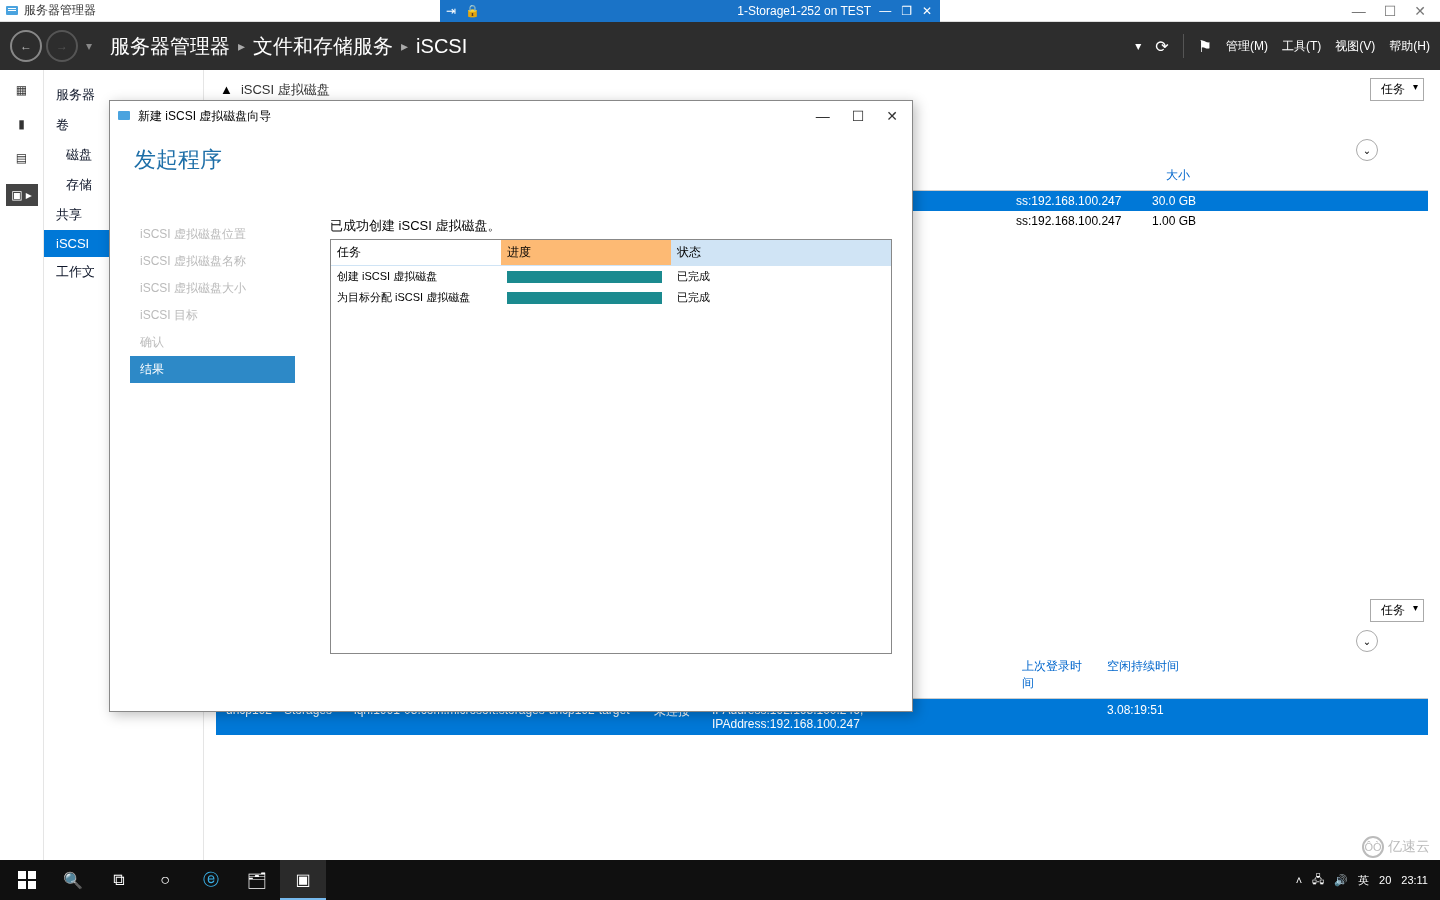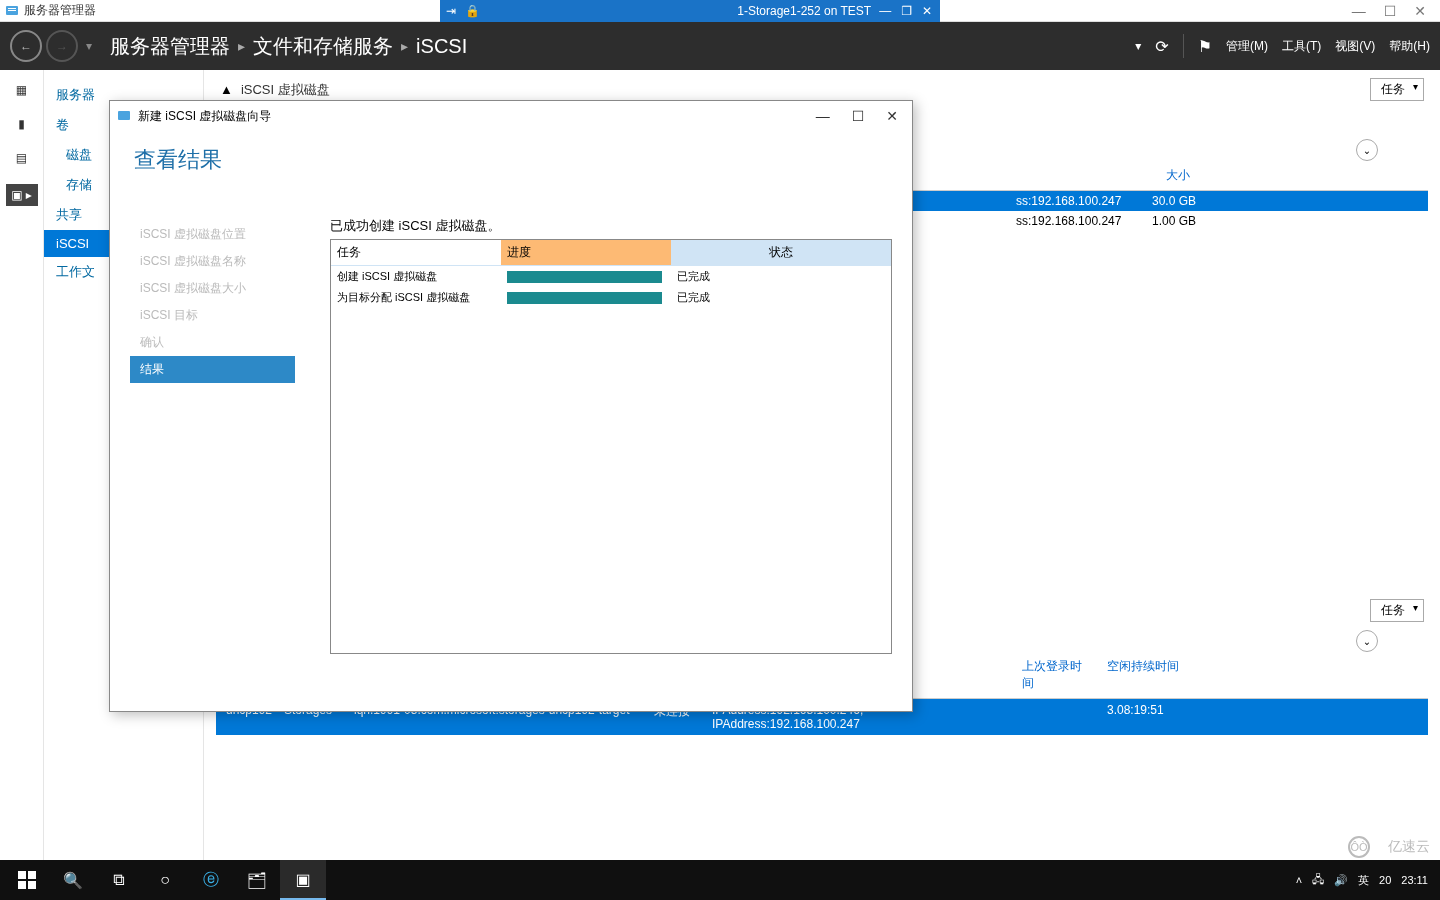--- a/index.html
+++ b/index.html
@@ -28,21 +28,21 @@
 .sm-header-right .hicon { font-size: 16px;}
 .sm-header-right .sep { width:1px; height:24px; background:#555;}
 
 
 .main { display: flex; height: calc(100% - 22px - 48px - 40px); }
 .icon-rail { width: 44px; background: #fff; border-right: 1px solid #e5e5e5; padding-top: 12px; display:flex; flex-direction:column; align-items:center; gap:18px;}
 .icon-rail .r { width:18px; height:16px; display:flex; align-items:center; justify-content:center; color:#333;}
 .icon-rail .r.active { background:#444; color:#fff; width:32px; height:22px; display:flex; align-items:center; justify-content:center;}
 
 .sidebar { width: 160px; background: #fff; border-right: 1px solid #e5e5e5; padding-top: 10px;}
-.sidebar .item { padding: 6px 12px; font-size: 13px; color: #0369a1; }
+.sidebar .item { padding: 6px 12px; font-size: 13px; color: #0f172a; }
 .sidebar .item.sel { background: #0078d7; color: #fff; }
 .sidebar .sub { padding-left: 22px; }
 
 .content { flex: 1; padding: 0 12px; position: relative; overflow:hidden;}
 .panel-head { display:flex; align-items:center; padding: 8px 4px; }
 .panel-head .ph-title { font-size:13px; color:#333; margin-left:8px;}
 .tasks-btn { margin-left:auto; border:1px solid #aaa; padding:2px 18px 2px 10px; font-size:12px; position:relative; background:#fff;}
 .tasks-btn::after { content:"▾"; position:absolute; right:5px; top:2px; font-size:10px;}
 .collapse { width:22px; height:22px; border:1px solid #aaa; border-radius:50%; display:flex; align-items:center; justify-content:center; margin-left:10px; font-size:10px;}
 
@@ -79,21 +79,21 @@
 .task-thead .th { padding:4px 6px; border-right:0; background:#e8f1fa;}
 .task-thead .th:first-child{ background:#fff;}
 .t1{width:170px;} .t2{width:170px;} .t3{flex:1;}
 .task-row { display:flex; padding:3px 6px; font-size:11px; align-items:center;}
 .prog { height:12px; background:#1b8a8f; width:155px;}
 .wiz-footer { height:46px; border-top:1px solid #ddd; display:flex; align-items:center; justify-content:flex-end; gap:6px; padding:0 18px;}
 .wbtn { min-width:78px; height:24px; border:1px solid #aaa; background:#f5f5f5; font-size:12px; color:#666; padding: 0 10px;}
 .wbtn.disabled { color:#aaa;}
 .wbtn.close { border:2px solid #c23; color:#000; background:#efefef;}
 
-.watermark { position:absolute; right:10px; bottom:42px; font-size:14px; color:#bbb; display:flex; align-items:center; gap:18px;}
+.watermark { position:absolute; right:10px; bottom:42px; font-size:14px; color:#bbb; display:flex; align-items:center; gap:4px;}
 .watermark .wm-icon { width:22px; height:22px; border:2px solid #bbb; border-radius:50%; display:flex; align-items:center; justify-content:center; font-size:11px;}
 
 svg.icon16 { width:16px; height:16px; }
 </style>
 </head>
 <body>
 
 <div class="outer-titlebar">
   <svg class="icon16" viewBox="0 0 16 16">
       <rect x="2" y="3" width="12" height="9" fill="#4aa3df" rx="1"></rect>
@@ -217,38 +217,38 @@
         <rect x="2" y="3" width="12" height="9" fill="#4aa3df" rx="1"></rect>
       </svg>
     <span>新建 iSCSI 虚拟磁盘向导</span>
     <div class="wiz-ctrls">
       <span>—</span>
       <span>☐</span>
       <span>✕</span>
     </div>
   </div>
   <div style="padding: 14px 24px 0 24px;">
-    <div class="wiz-heading">查看结果</div>
+    <div class="wiz-heading">发起程序</div>
   </div>
   <div class="wiz-body">
     <div class="wiz-left">
       <div class="wiz-step">iSCSI 虚拟磁盘位置</div>
       <div class="wiz-step">iSCSI 虚拟磁盘名称</div>
       <div class="wiz-step">iSCSI 虚拟磁盘大小</div>
       <div class="wiz-step">iSCSI 目标</div>
       <div class="wiz-step">确认</div>
       <div class="wiz-step active">结果</div>
     </div>
     <div class="wiz-right">
       <div class="wiz-msg">已成功创建 iSCSI 虚拟磁盘。</div>
       <div class="task-table">
         <div class="task-thead">
           <div class="th t1">任务</div>
           <div class="th t2" style="background:#fdba74;">进度</div>
-          <div class="th t3" style="background:#d0e4f5;text-align:center;">状态</div>
+          <div class="th t3" style="background:#d0e4f5;">状态</div>
         </div>
         <div class="task-row">
           <div class="t1">创建 iSCSI 虚拟磁盘</div>
           <div class="t2">
               <div class="prog"></div>
             </div>
           <div class="t3">已完成</div>
         </div>
         <div class="task-row">
           <div class="t1">为目标分配 iSCSI 虚拟磁盘</div>

